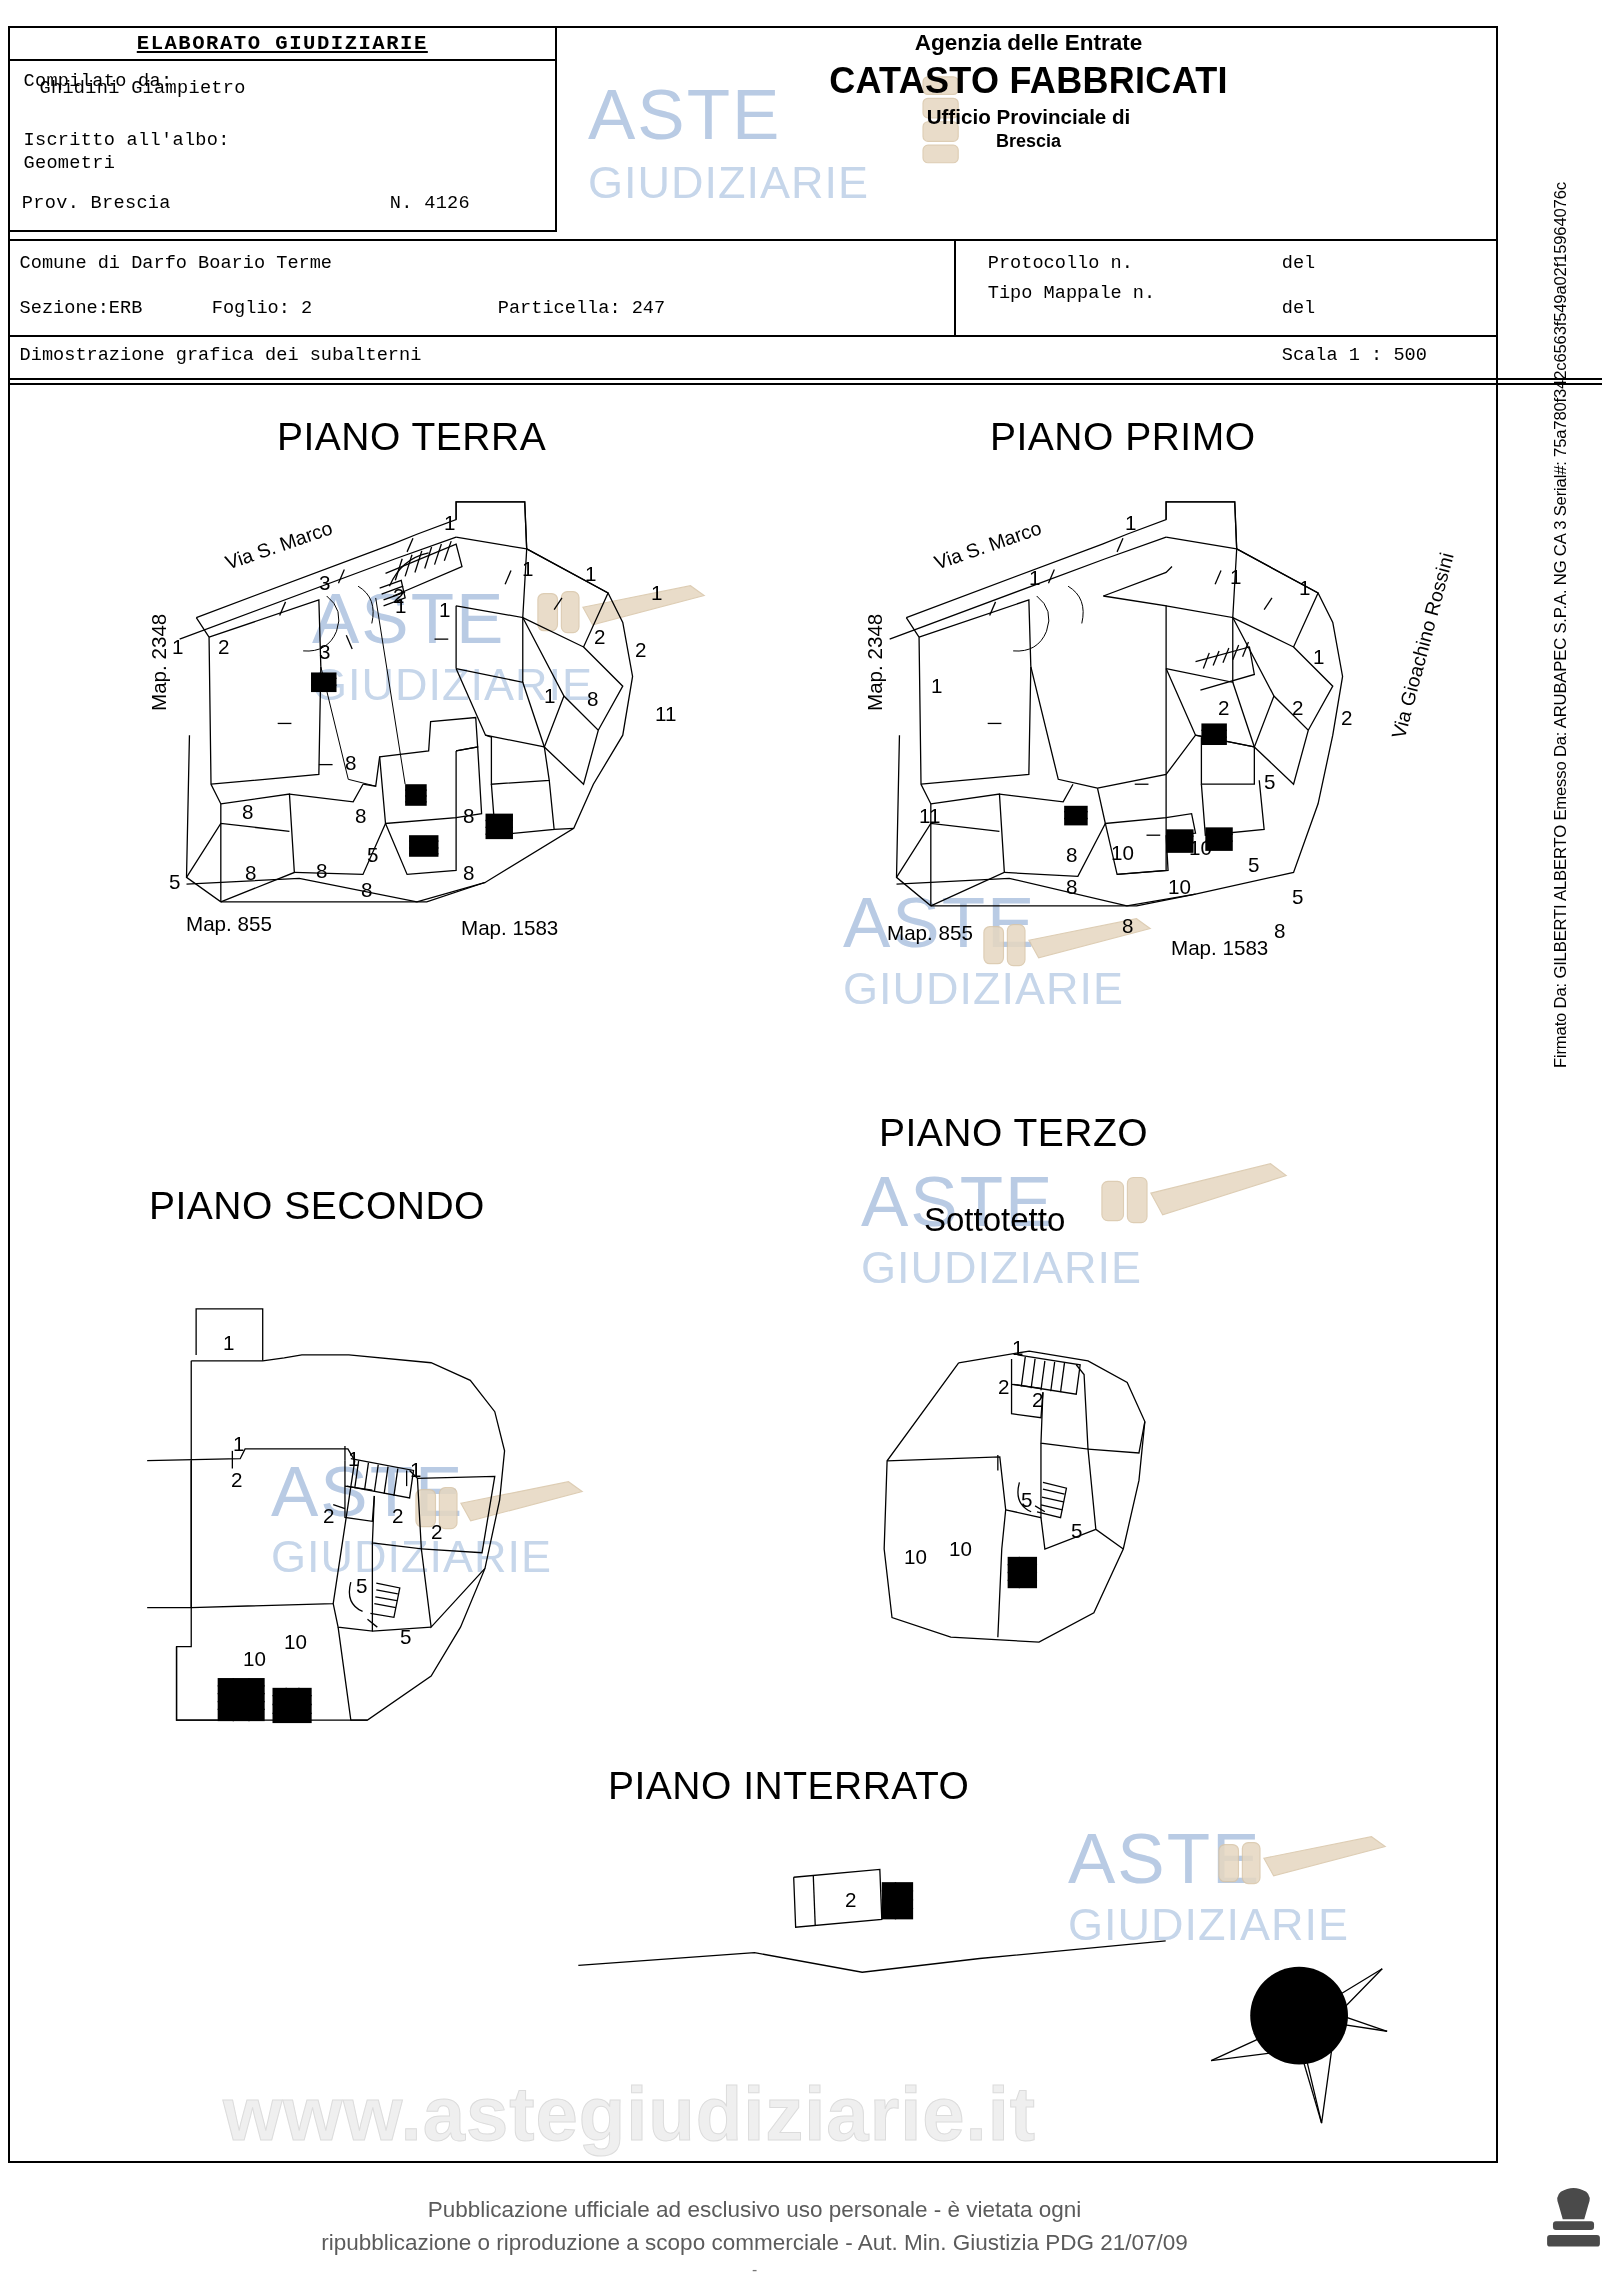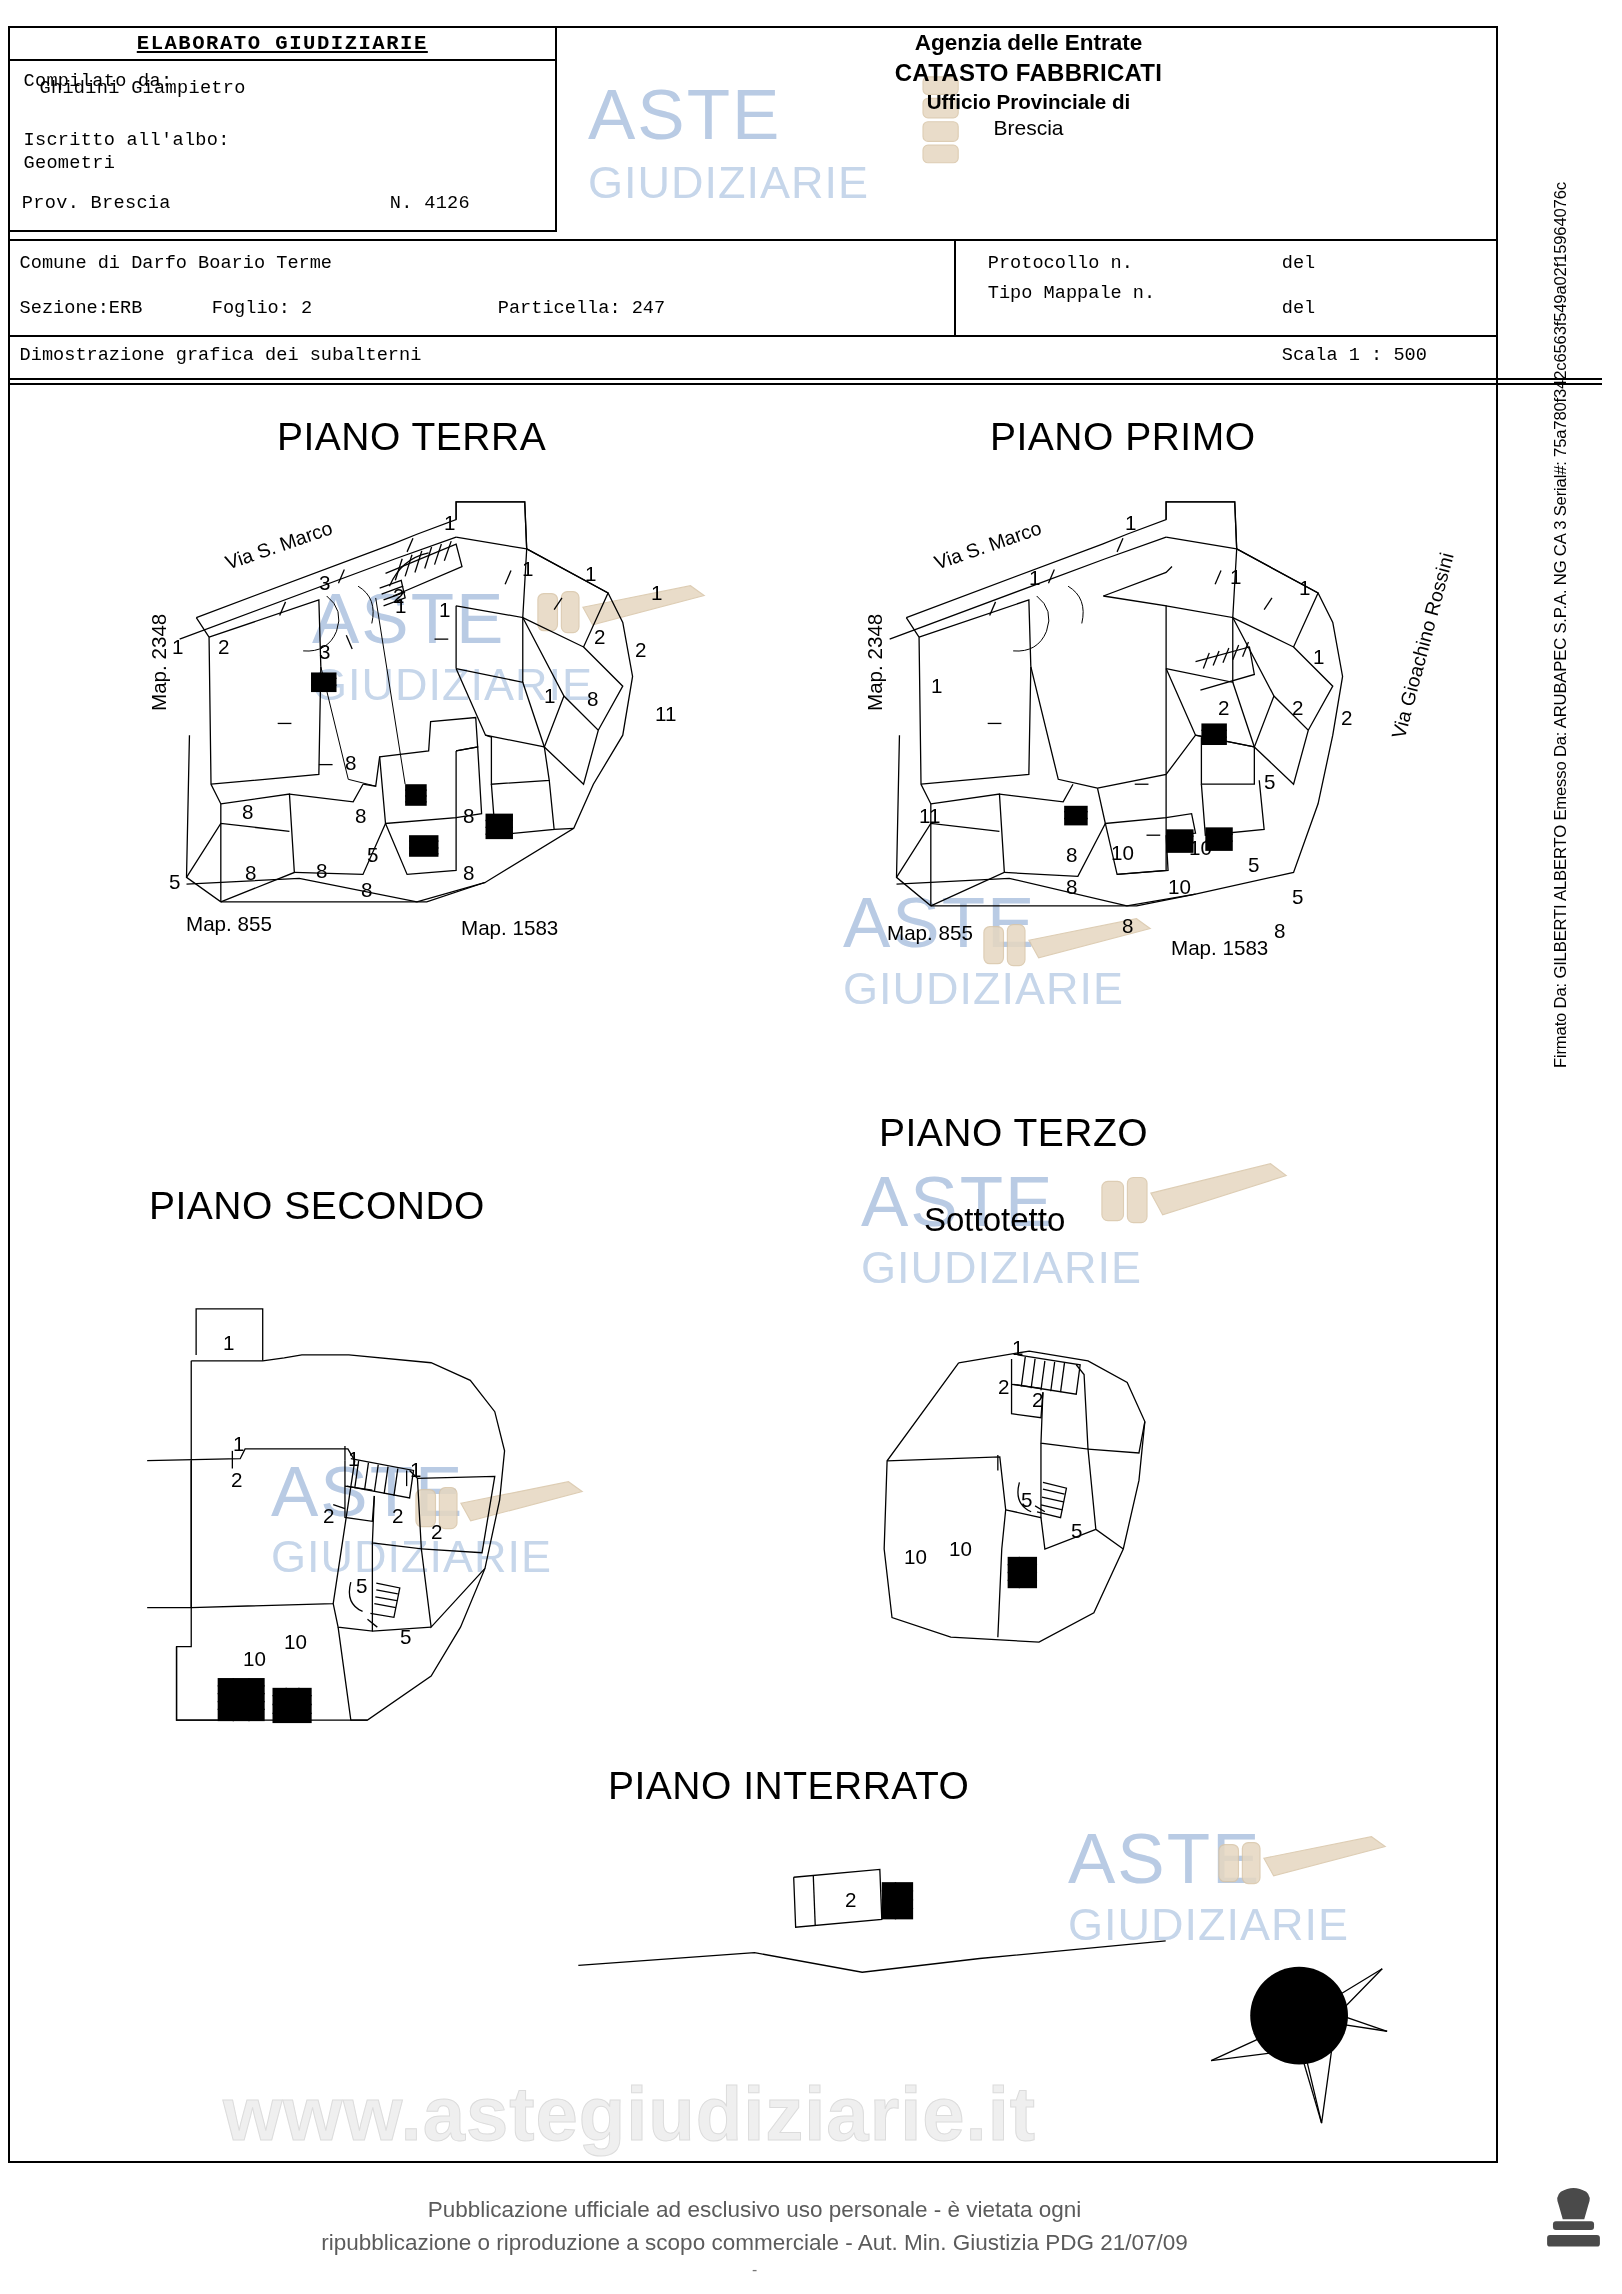--- a/index.html
+++ b/index.html
@@ -51,23 +51,23 @@
 
   
   #agency-title {
     position: absolute;
     left: 568px; top: 29px;
     width: 921px;
     text-align: center;
     line-height: 1.28;
   }
   #agency-title .ag1 { font-size: 22.5px; font-weight: bold; }
-  #agency-title .ag2 { font-size: 24px; font-weight: bold; letter-spacing: 0.3px;}
+  #agency-title .ag2 { font-size: 36px; font-weight: bold; letter-spacing: 0.3px;}
   #agency-title .ag3 { font-size: 20.6px; font-weight: bold; }
-  #agency-title .ag4 { font-size: 21px; font-weight: normal; }
+  #agency-title .ag4 { font-size: 18px; font-weight: bold; }
 
   
   #info-rows {
     position: absolute;
     left: 7.8px; top: 239px;
     width: 1490px; height: 98px;
     border-top: 2px solid #000;
     border-bottom: 2px solid #000;
     box-sizing: border-box;
   }

